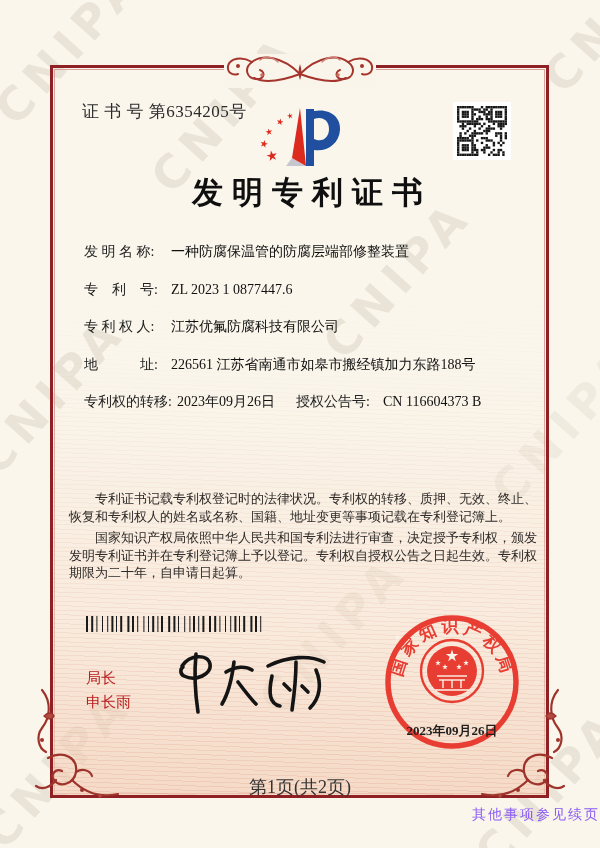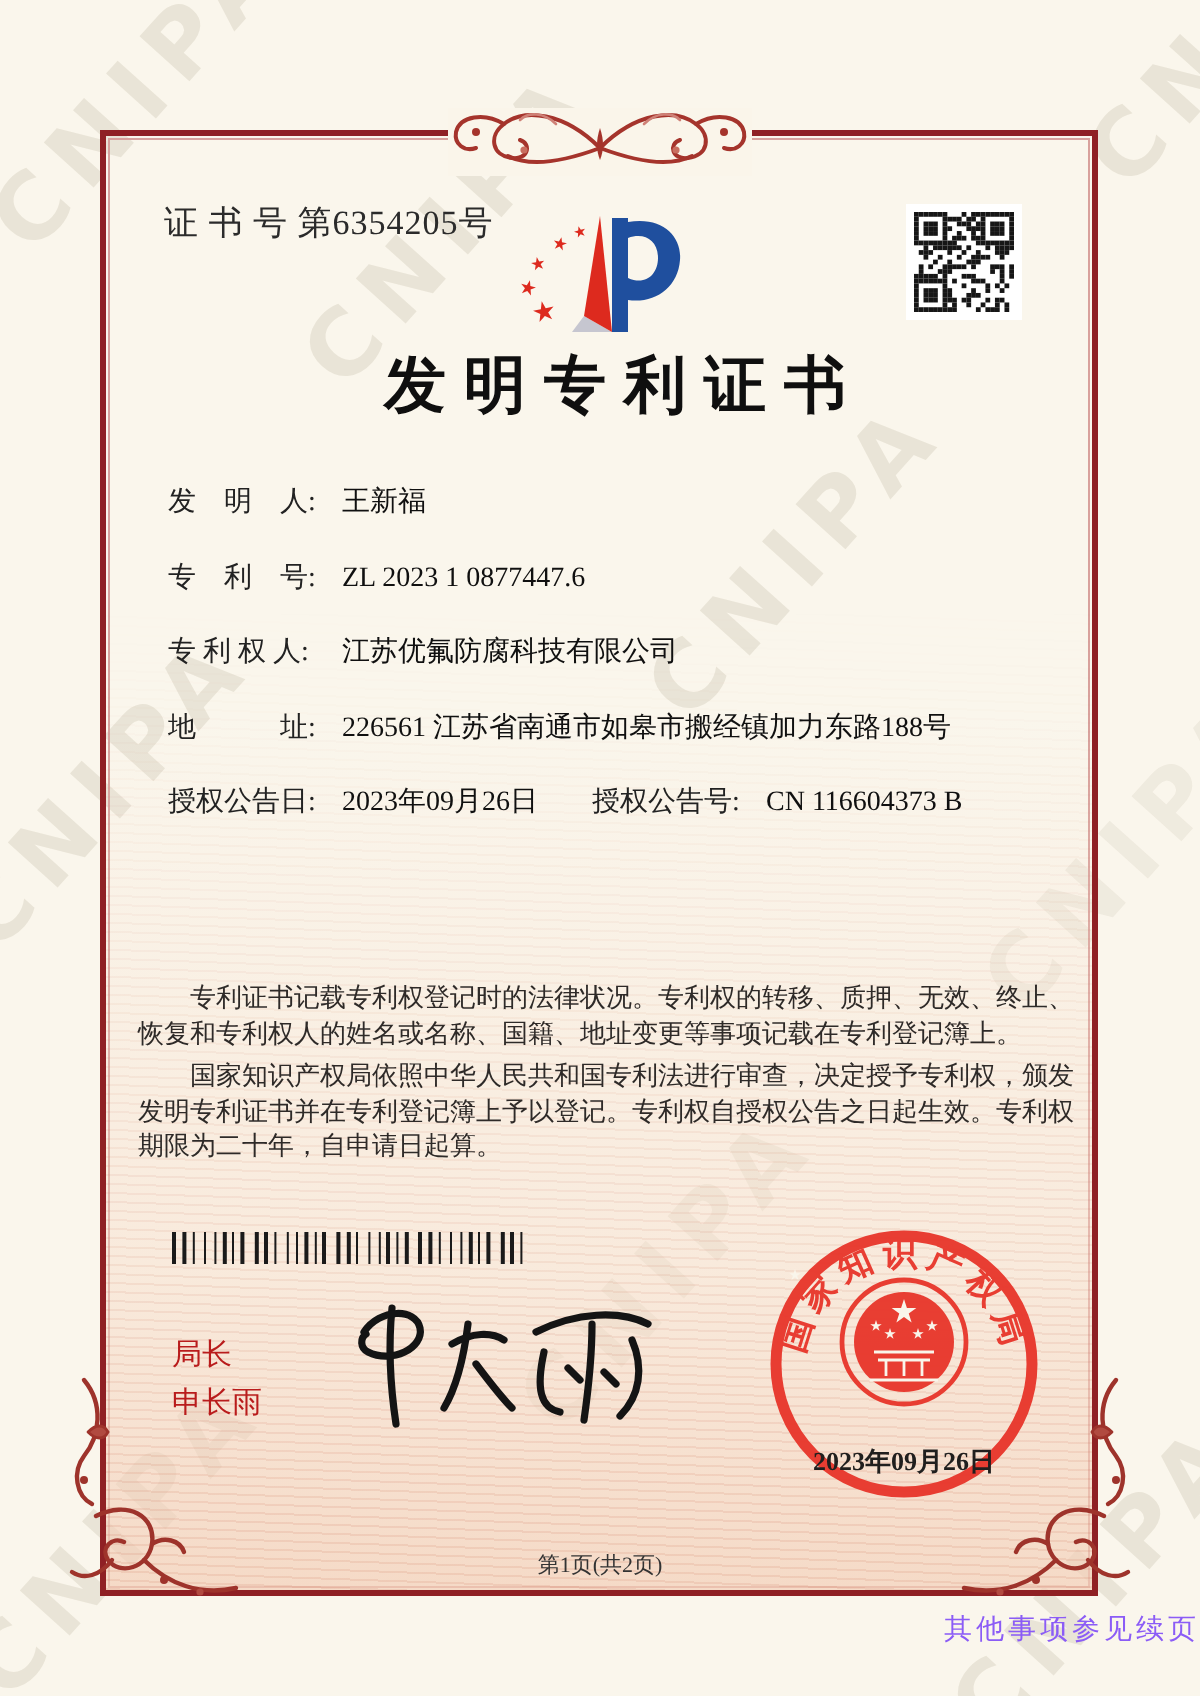--- a/index.html
+++ b/index.html
@@ -75,21 +75,21 @@
   .barcode{position:absolute;left:86px;top:616px;z-index:3;line-height:0;}
   .officials{
     position:absolute;left:86px;top:666px;z-index:3;
     font-family:"Liberation Sans","DejaVu Sans",sans-serif;
     font-size:15px;line-height:24px;color:#b91c1c;
   }
   .signature{left:168px;top:642px;z-index:3;}
   .seal{left:377px;top:607px;z-index:4;opacity:0.95;}
   .page-num{
     position:absolute;left:0;right:0;top:775px;z-index:3;
-    text-align:center;font-size:11px;color:#333;
+    text-align:center;font-size:18px;color:#333;
   }
   .continuation{
     position:absolute;left:0;right:0;top:806px;z-index:3;
     text-align:right;font-size:14px;letter-spacing:2px;color:#8b5cf6;
   }
 </style>
 </head>
 <body>
 
 <div class="page">
@@ -396,33 +396,33 @@
         <rect x="38.4" y="48.0" width="2.4" height="2.4" fill="#161616"></rect>
         <rect x="40.8" y="48.0" width="2.4" height="2.4" fill="#161616"></rect>
         <rect x="45.6" y="48.0" width="2.4" height="2.4" fill="#161616"></rect>
       </svg>
   </div>
 
   <div class="title">发明专利证书</div>
 
   <div class="fields">
     <div class="frow">
-      <span class="fl">发　明　人:</span><span class="fv">王新福</span>
+      <span class="fl">发 明 名 称:</span><span class="fv">一种防腐保温管的防腐层端部修整装置</span>
     </div>
     <div class="frow">
       <span class="fl">专　利　号:</span><span class="fv">ZL 2023 1 0877447.6</span>
     </div>
     <div class="frow">
       <span class="fl">专 利 权 人:</span><span class="fv">江苏优氟防腐科技有限公司</span>
     </div>
     <div class="frow">
       <span class="fl">地　　　址:</span><span class="fv">226561 江苏省南通市如皋市搬经镇加力东路188号</span>
     </div>
     <div class="frow">
-      <span class="pair pair-first"><span class="fl">授权公告日:</span><span class="fv">2023年09月26日</span></span><span class="pair"><span class="fl">授权公告号:</span><span class="fv">CN 116604373 B</span></span>
+      <span class="pair pair-first"><span class="fl">专利权的转移:</span><span class="fv">2023年09月26日</span></span><span class="pair"><span class="fl">授权公告号:</span><span class="fv">CN 116604373 B</span></span>
     </div>
   </div>
 
   <div class="paras">
     <p>专利证书记载专利权登记时的法律状况。专利权的转移、质押、无效、终止、恢复和专利权人的姓名或名称、国籍、地址变更等事项记载在专利登记簿上。</p>
     <p>国家知识产权局依照中华人民共和国专利法进行审查，决定授予专利权，颁发发明专利证书并在专利登记簿上予以登记。专利权自授权公告之日起生效。专利权期限为二十年，自申请日起算。</p>
   </div>
 
   <div class="barcode">
     <svg id="bc-svg" width="178" height="16" viewBox="0 0 178 16">

